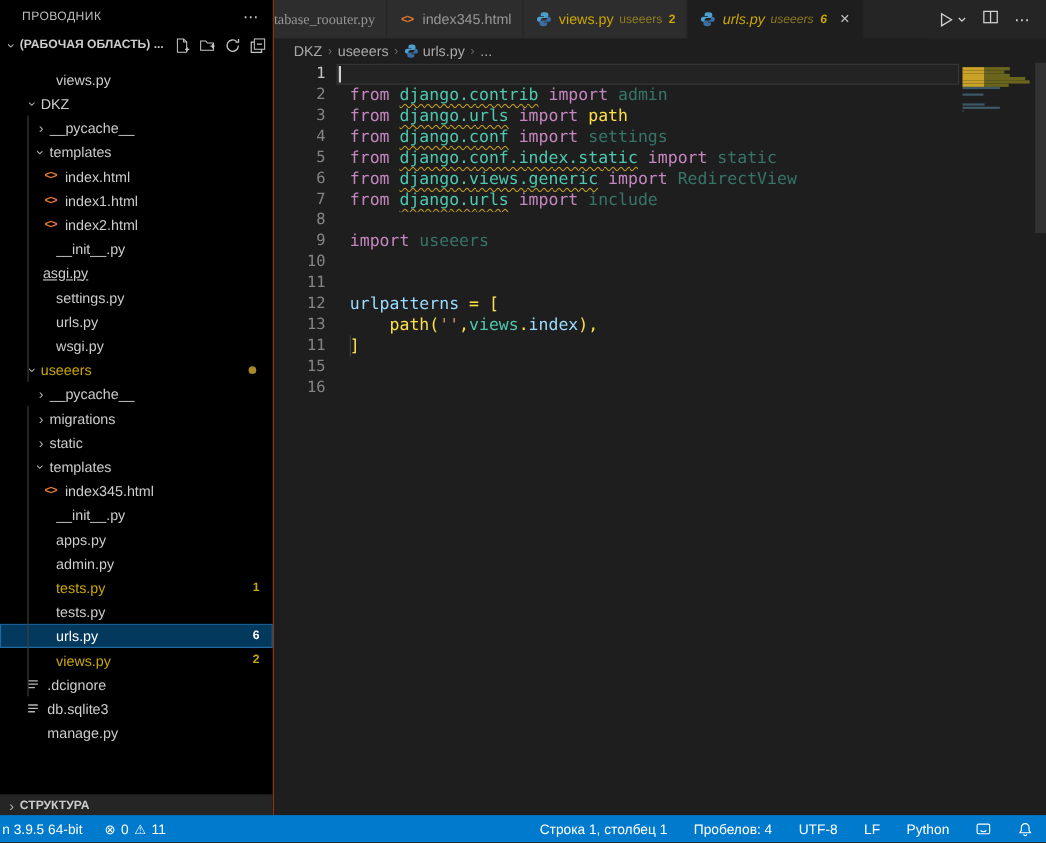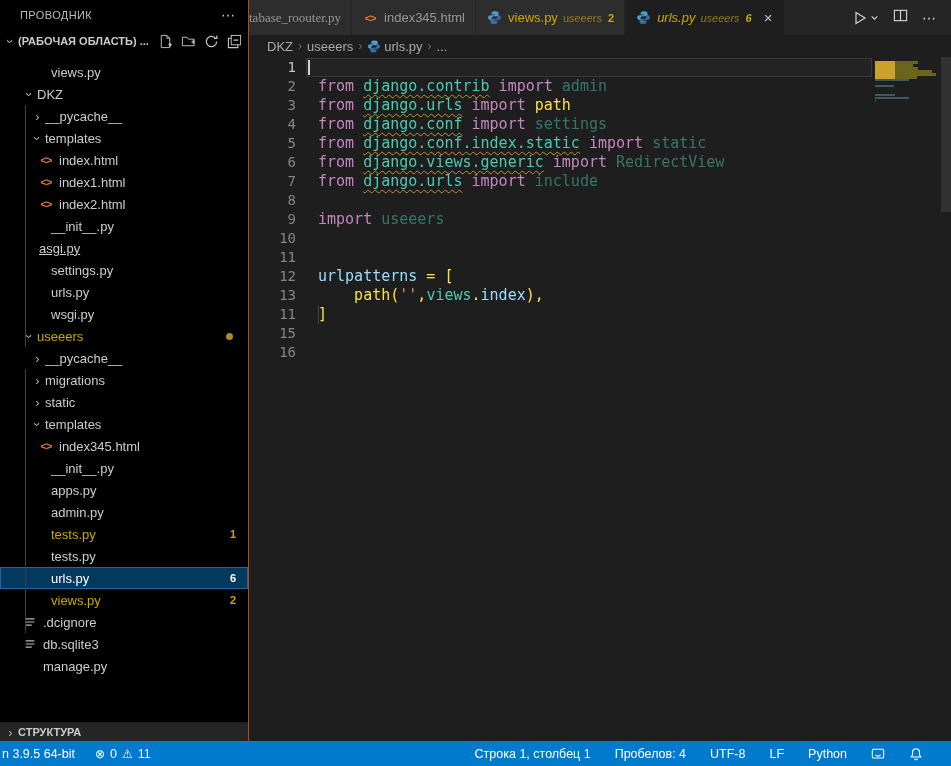--- a/index.html
+++ b/index.html
@@ -83,21 +83,21 @@
   .mm-warn-a { background:#c9a227; height:3px; }
   .mm-warn-b { background:#6a641c; height:3px; }
   .mm-text { background:#3d5965; height:2px; }
   .vscroll { position:absolute; right:0; top:0; width:10px; bottom:0; }
   .vscroll .thumb { position:absolute; top:0; left:0; right:0; height:155px; background:rgba(121,121,121,.22); }
 
   
   .statusbar { position:absolute; left:0; bottom:0; width:951px; height:25px; background:#007acc;
                color:#ffffff; display:flex; align-items:center; font-size:12.5px; }
   .sb-left { display:flex; align-items:center; gap:20px; padding-left:2px; }
-  .sb-right { margin-left:auto; display:flex; align-items:center; gap:24px; padding-right:28px; }
+  .sb-right { margin-left:auto; display:flex; align-items:center; gap:24px; padding-right:12px; }
   .sb-item { display:flex; align-items:center; gap:5px; cursor:pointer; white-space:nowrap; }
   .sb-glyph { font-size:12px; }
 </style>
 </head>
 <body>
 
 <div class="app">
 
   <aside class="sidebar">
     <div class="sb-title-row">

